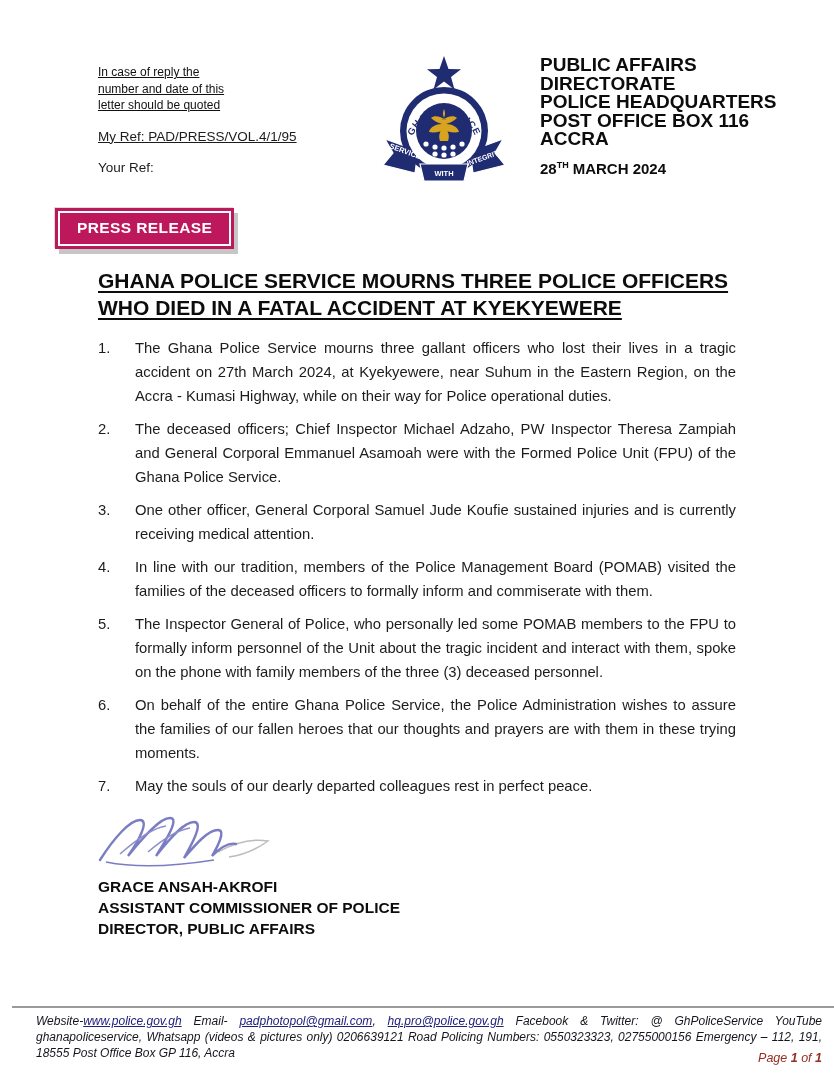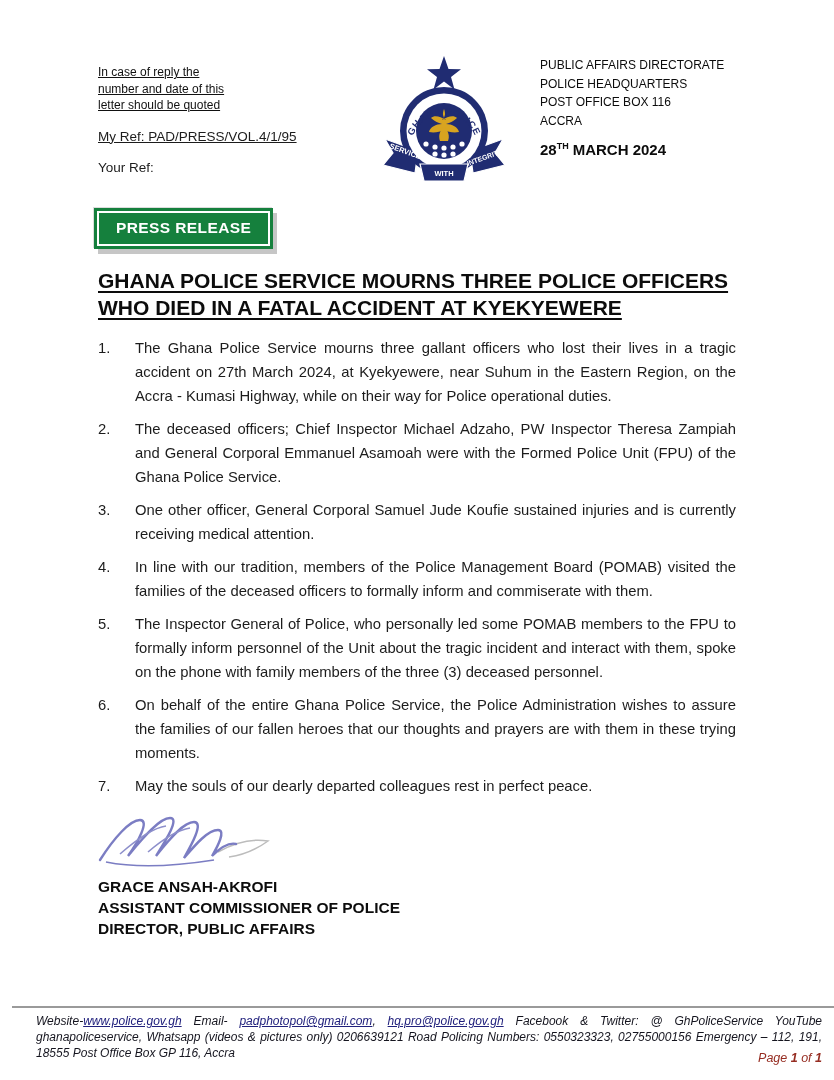--- a/index.html
+++ b/index.html
@@ -8,27 +8,27 @@
 
   
   .header{display:flex;justify-content:space-between;align-items:flex-start;padding:56px 44px 0 98px;}
   .hdr-left{width:250px;padding-top:8px;}
   .reply-note{font-size:12px;line-height:16.5px;color:#111;}
   .reply-note div{text-decoration:underline;}
   .my-ref{margin-top:15px;font-size:13.5px;text-decoration:underline;}
   .your-ref{margin-top:16px;font-size:13.5px;}
   .crest-wrap{flex:0 0 auto;margin-top:-2px;}
   .hdr-right{width:250px;padding-top:0;}
-  .org-lines div{font-weight:normal;font-size:12px;line-height:18.5px;color:#0c0c0c;}
+  .org-lines div{font-weight:bold;font-size:19px;line-height:18.5px;color:#0c0c0c;}
   .date-line{margin-top:11px;font-weight:bold;font-size:15px;color:#0c0c0c;}
   .date-line sup{font-size:9px;}
   .date-rest{margin-left:4px;}
 
   
-  .press-badge{display:inline-block;background:#15803d;padding:3px;margin:10px 0 0 94px;box-shadow:4px 5px 0 #c6c6c6, -1px -1px 0 #dcdcdc;}
+  .press-badge{display:inline-block;background:#be185d;padding:3px;margin:10px 0 0 55px;box-shadow:4px 5px 0 #c6c6c6, -1px -1px 0 #dcdcdc;}
   .press-badge-inner{display:block;border:2px solid #fff;padding:6px 17px 7px;color:#fff;font-weight:bold;font-size:15.5px;letter-spacing:.4px;}
 
   
   .headline{margin:18px 98px 0;font-weight:bold;font-size:21px;line-height:27px;color:#0c0c0c;text-decoration:underline;text-decoration-thickness:2px;text-underline-offset:3px;}
 
   
   .paragraphs{margin:15px 98px 0;}
   .para{display:flex;margin-bottom:9px;}
   .para-num{flex:0 0 37px;font-size:14.8px;line-height:24px;}
   .para-text{flex:1;text-align:justify;font-size:14.8px;line-height:24px;}

